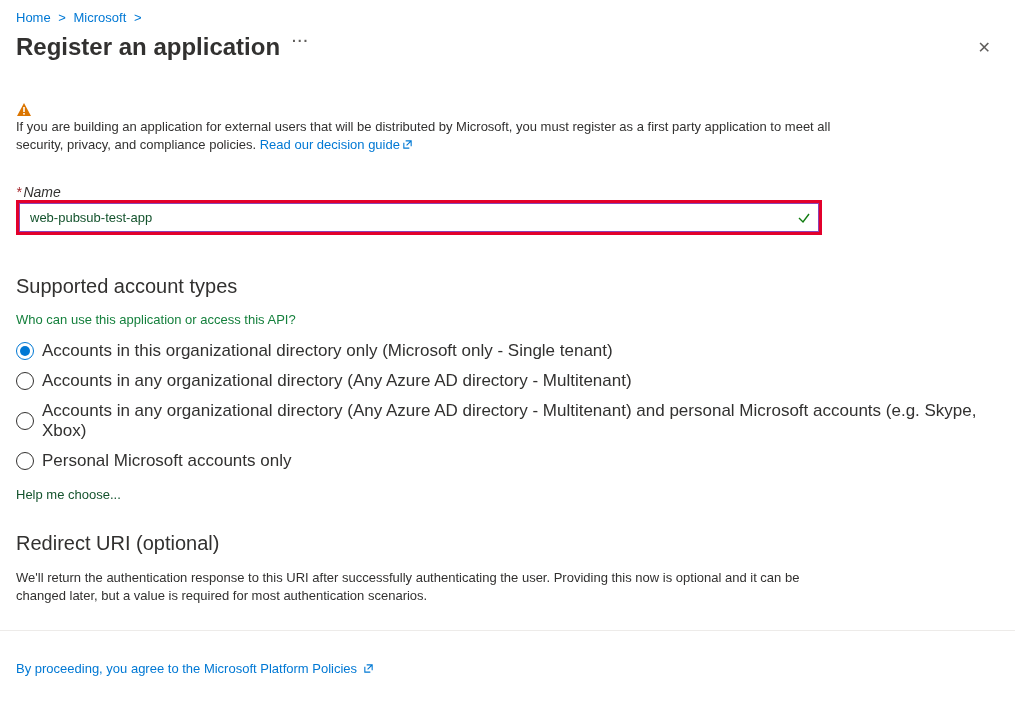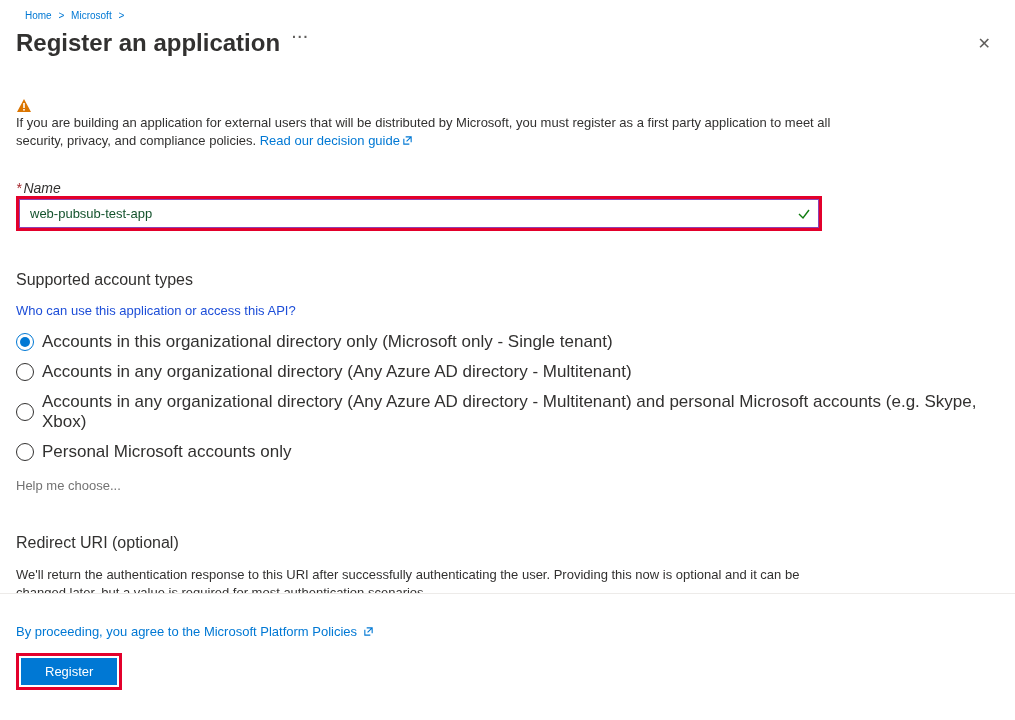--- a/index.html
+++ b/index.html
@@ -12,23 +12,22 @@
       height: 720px;
       overflow: hidden;
       position: relative;
     }
     .content-area {
       padding: 10px 16px 0 16px;
       height: 620px;
       overflow-y: auto;
     }
     .breadcrumb {
-      font-size: 10px;
+      font-size: 13px;
       margin-bottom: 8px;
-      margin-left: 9px;
     }
     .breadcrumb a { color: #0078d4; text-decoration: none; }
     .breadcrumb .sep { margin: 0 4px; color: #0078d4; }
     .header-row {
       display: flex;
       align-items: center;
       justify-content: space-between;
       margin-bottom: 40px;
     }
     .page-title {
@@ -107,28 +106,28 @@
       color: #14532d;
     }
     .check-icon {
       position: absolute;
       right: 8px;
       top: 50%;
       transform: translateY(-50%);
       color: #107c10;
     }
     .section-heading {
-      font-size: 16px;
+      font-size: 20px;
       font-weight: 400;
       color: #323130;
       margin-bottom: 14px;
     }
     .section-subtext {
       font-size: 13px;
-      color: #1d4ed8;
+      color: #15803d;
       margin-bottom: 14px;
     }
     .radio-row {
       display: flex;
       align-items: center;
       margin-bottom: 10px;
       font-size: 17px;
       cursor: pointer;
     }
     .radio-circle {
@@ -147,25 +146,25 @@
     }
     .radio-dot {
       width: 10px;
       height: 10px;
       border-radius: 50%;
       background: #0078d4;
       display: none;
     }
     .radio-row.selected .radio-dot { display: block; }
     .help-link {
-      color: #737373;
+      color: #14532d;
       font-size: 13px;
       margin-top: 16px;
       display: block;
-      margin-bottom: 41px;
+      margin-bottom: 30px;
       cursor: pointer;
     }
     .redirect-desc {
       font-size: 13px;
       line-height: 18px;
       max-width: 820px;
     }
     .footer {
       position: absolute;
       bottom: 0;
@@ -268,16 +267,13 @@
   <div class="redirect-desc">We'll return the authentication response to this URI after successfully authenticating the user. Providing this now is optional and it can be changed later, but a value is required for most authentication scenarios.</div>
 </div>
 
 <div class="footer">
   <div class="footer-consent">
     <span>By proceeding, you agree to the Microsoft Platform Policies</span>
     <svg class="ext-link-icon" width="11" height="11" viewBox="0 0 12 12">
         <path d="M4 2h6v6M10 2L5 7M2 4v6h6" stroke="#0078d4" stroke-width="1.2" fill="none"></path>
       </svg>
   </div>
-  <div class="register-highlight">
-    <button class="register-btn">Register</button>
-  </div>
 </div>
 
 </body></html>

